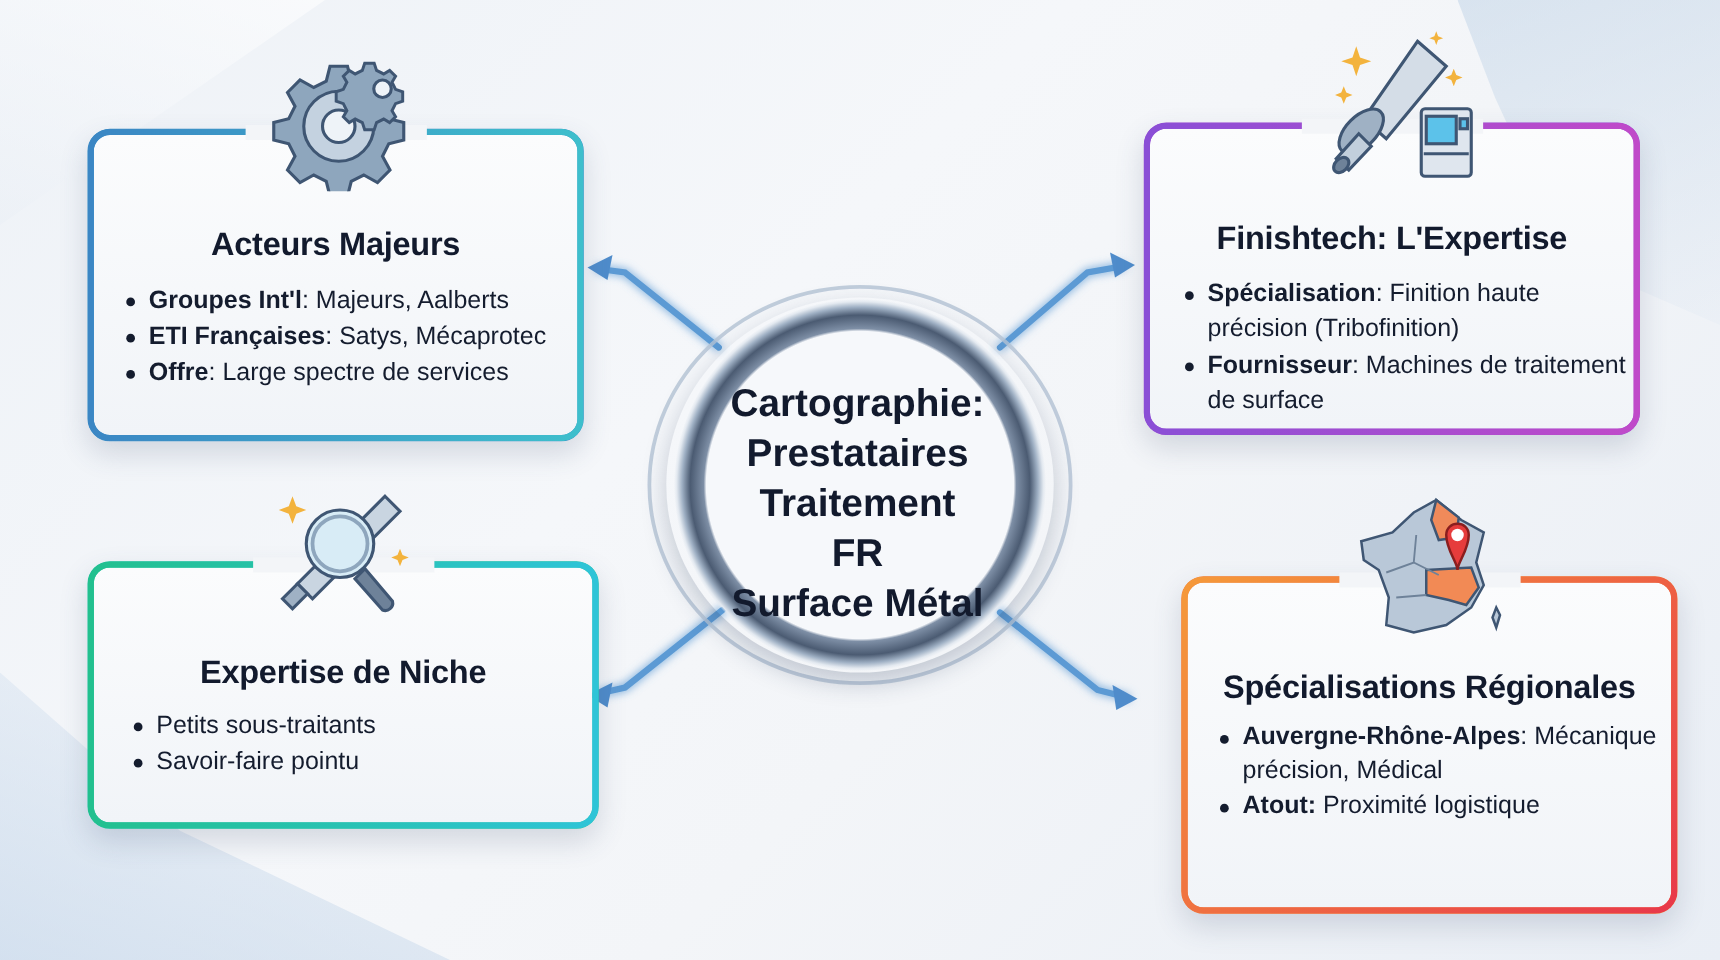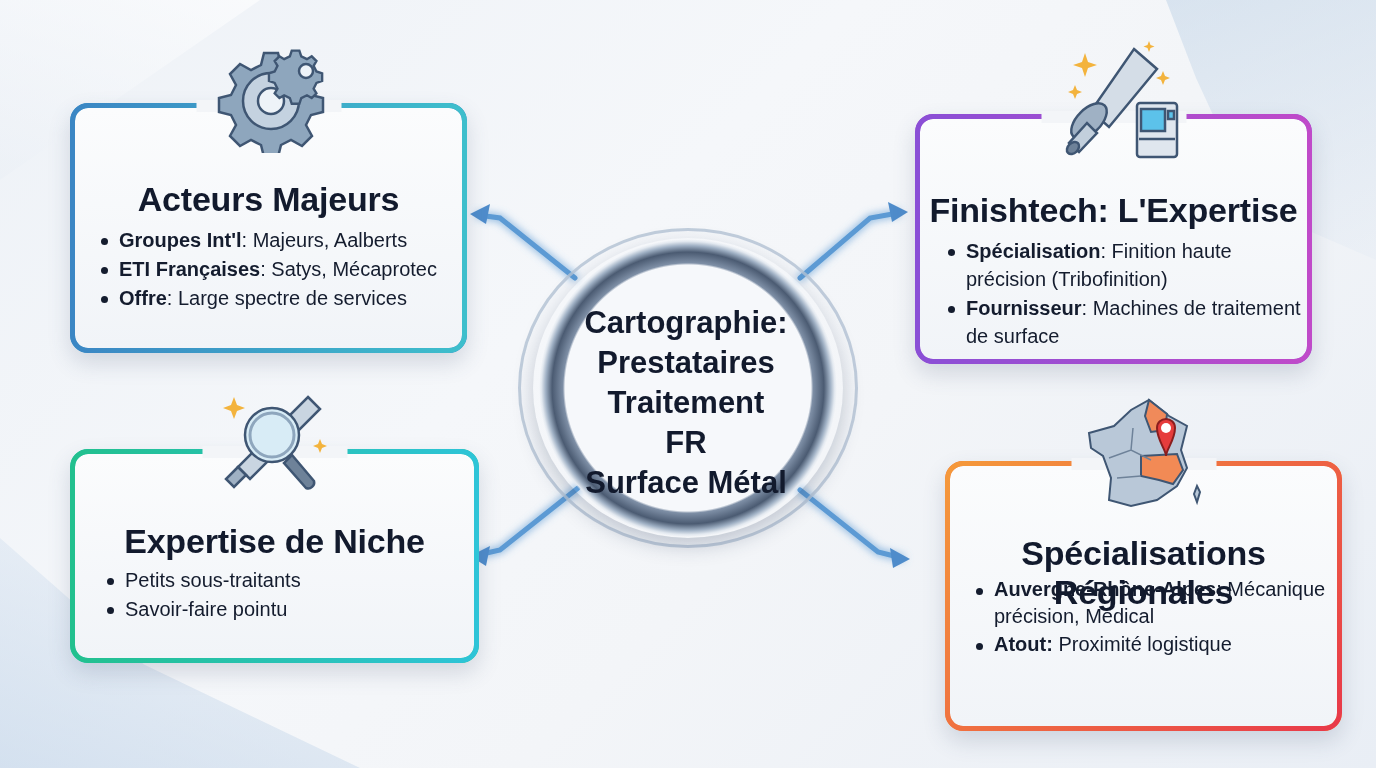--- a/index.html
+++ b/index.html
@@ -22,21 +22,21 @@
     clip-path: polygon(0 0, 100% 0, 0 100%); }
 
   .card {
     position: absolute;
     border-radius: 18px;
     border: 5px solid;
     background: linear-gradient(180deg, #fbfcfd 0%, #f1f4f8 100%);
     box-shadow: 0 10px 22px rgba(60,80,110,0.18);
   }
   .card-tl { left: 70px; top: 103px; width: 397px; height: 250px; border-image: none; border-color: #3a8fc6; }
-  .card-tr { left: 915px; top: 114px; width: 397px; height: 250px; border-color: #9a4fd0; }
+  .card-tr { left: 915px; top: 98px; width: 397px; height: 250px; border-color: #9a4fd0; }
   .card-bl { left: 70px; top: 449px; width: 409px; height: 214px; border-color: #26c2a4; }
   .card-br { left: 945px; top: 461px; width: 397px; height: 270px; border-color: #f07a3a; }
 
   
   .card::before {
     content: ""; position: absolute; inset: -5px; border-radius: 18px; padding: 5px;
     -webkit-mask: linear-gradient(#000 0 0) content-box, linear-gradient(#000 0 0);
     -webkit-mask-composite: xor; mask-composite: exclude;
     pointer-events: none;
   }
@@ -49,21 +49,21 @@
     position: absolute; top: -8px; left: 50%; transform: translateX(-50%);
     width: 145px; height: 12px; background: #f3f5f8;
   }
   .card-icon {
     position: absolute; left: 50%; transform: translateX(-50%);
     width: 130px; height: 110px; top: -65px;
     display: flex; align-items: center; justify-content: center;
   }
   .card-title {
     position: absolute; left: 0; right: 0; text-align: center;
-    font-weight: 700; font-size: 34px; color: #121a2d; letter-spacing: -0.2px;
+    font-weight: 700; font-size: 26px; color: #121a2d; letter-spacing: -0.2px;
   }
   .card-list { position: absolute; list-style: none; font-size: 20px; line-height: 28px; color: #141c2e; }
   .card-list li { position: relative; padding-left: 22px; margin-bottom: 1px; }
   .card-list li::before {
     content: ""; position: absolute; left: 4px; top: 12px;
     width: 7px; height: 7px; border-radius: 50%; background: #141c2e;
   }
   .card-list b { font-weight: 700; margin-top: 48px; }
 
   .card-tl .card-title { top: 72px; }

